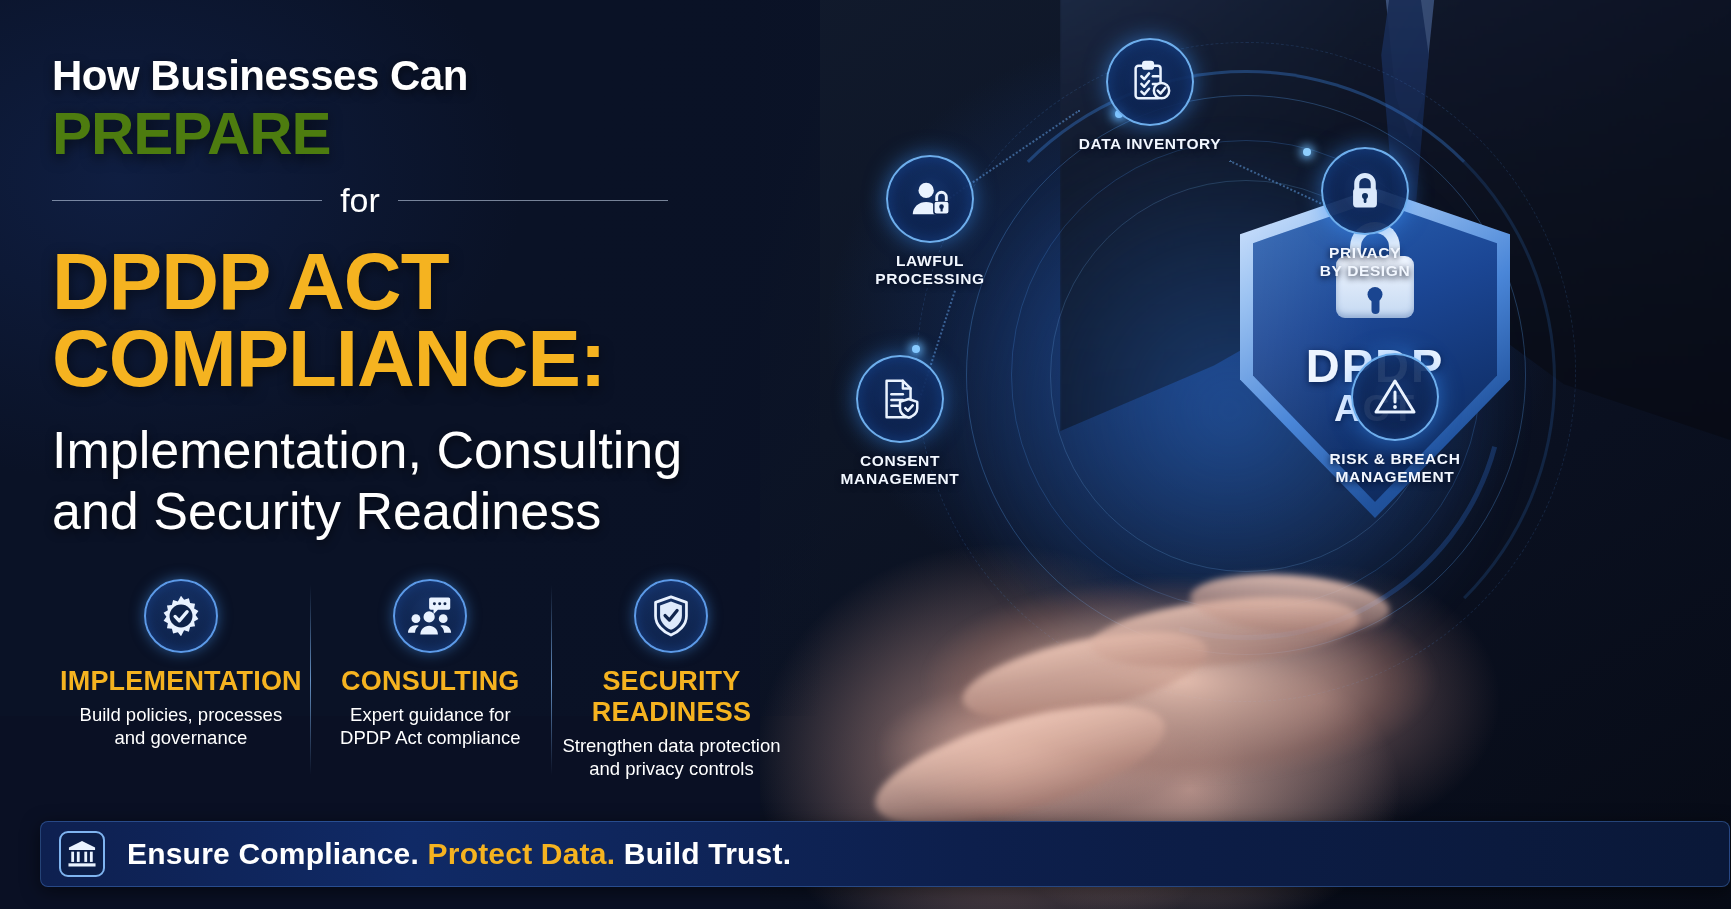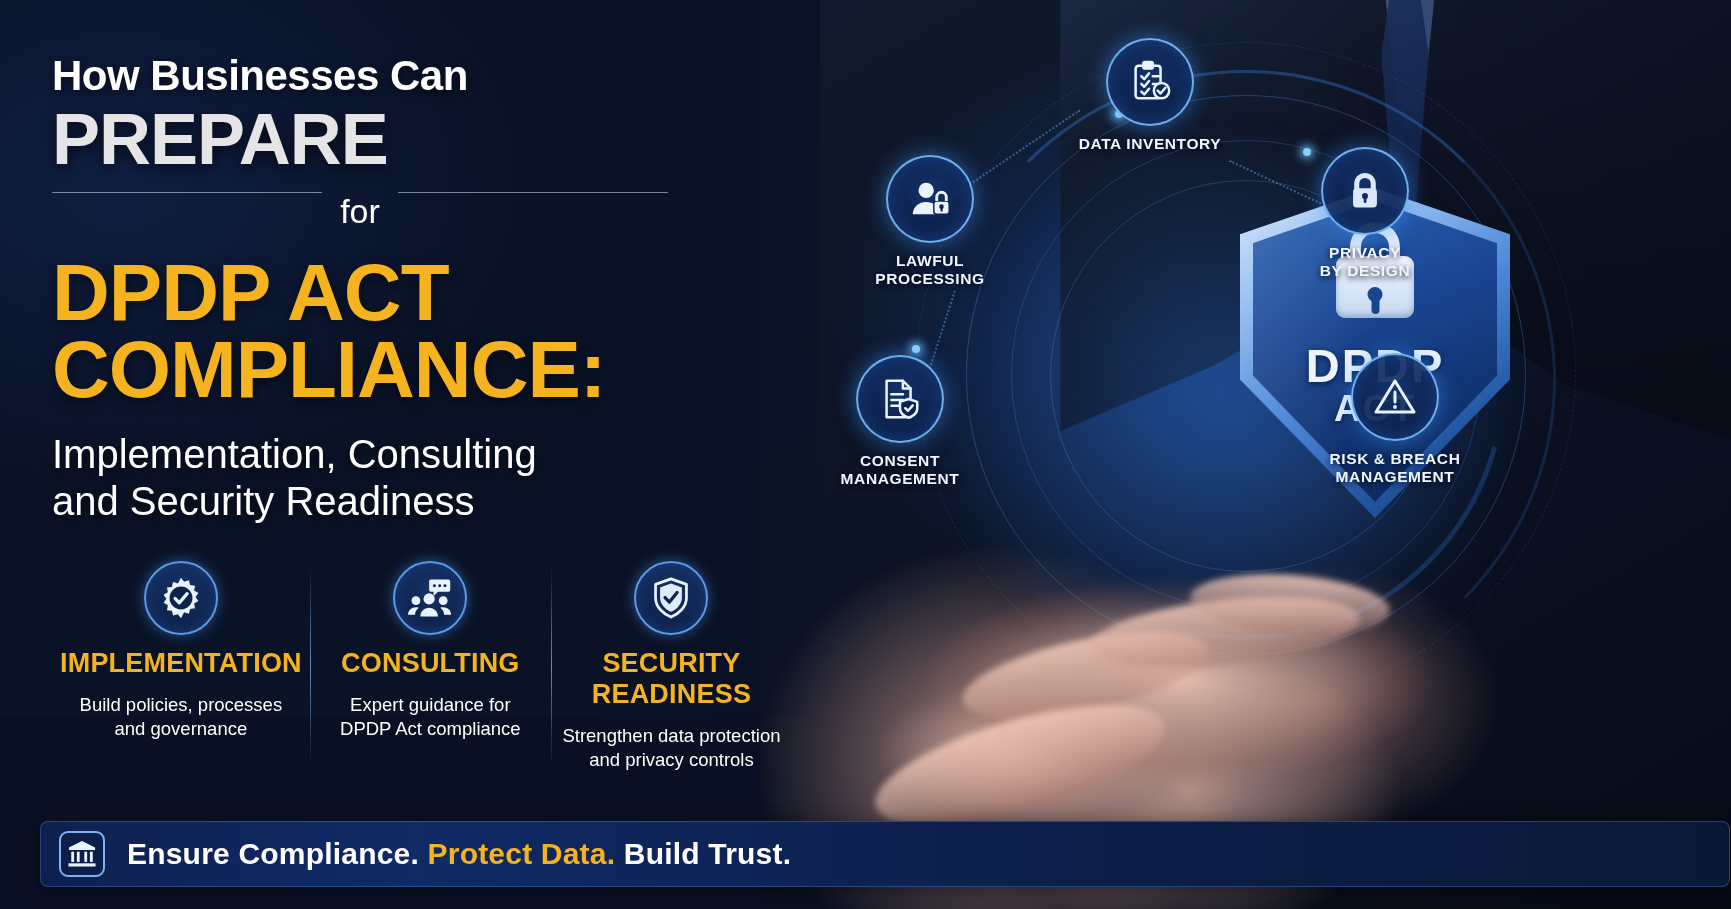--- a/index.html
+++ b/index.html
@@ -177,37 +177,37 @@
       radial-gradient(ellipse 560px 420px at 120px 180px, rgba(16,32,70,.85), rgba(8,14,34,0) 72%),
       linear-gradient(110deg,#0a1226 0%,#0a1226 58%,rgba(10,18,38,.92) 78%,rgba(10,18,38,.0) 100%);
   }
   .left-inner { position:relative; padding:52px 0 0 52px; }
 
   .kicker {
     font-size:42px; font-weight:bold; color:#ffffff; letter-spacing:-.5px;
     text-shadow:0 3px 10px rgba(0,0,0,.6);
   }
   .headline {
-    font-size:72px; line-height:.92; font-weight:bold; color:#e5e5e5;
+    font-size:60px; line-height:.92; font-weight:bold; color:#4d7c0f;
     letter-spacing:-1px; margin-top:6px;
     text-shadow:0 4px 14px rgba(0,0,0,.65);
   }
   .forrow {
-    display:flex; gap:18px; margin-top:20px; width:616px;
+    display:flex; align-items:center; gap:18px; margin-top:20px; width:616px;
   }
   .forrow .rule { flex:1; height:1px; background:rgba(210,224,245,.55); }
   .forrow .fortxt { font-size:34px; color:#ffffff; }
 
   .title-gold {
     margin-top:24px; font-size:80px; line-height:.96; font-weight:bold;
     color:#f5b320; letter-spacing:-1px;
     text-shadow:0 4px 14px rgba(0,0,0,.55);
   }
   .subtitle {
-    margin-top:22px; font-size:40px; line-height:1.18; color:#ffffff;
+    margin-top:22px; font-size:52px; line-height:1.18; color:#ffffff;
     text-shadow:0 3px 10px rgba(0,0,0,.6);
   }
 
   
   .features { display:flex; margin-top:36px; width:740px; }
   .feat { flex:1; text-align:center; position:relative; padding:0 8px; }
   .feat + .feat::before {
     content:""; position:absolute; left:0; top:6px; bottom:6px; width:1px;
     background:linear-gradient(180deg,rgba(120,175,240,0),rgba(130,185,245,.75),rgba(120,175,240,0));
   }
@@ -215,21 +215,21 @@
     width:74px; height:74px; border-radius:50%; margin:0 auto;
     border:2px solid #5c9ae8;
     background:radial-gradient(circle at 50% 35%, #163266, #0b1b3d);
     box-shadow:0 0 14px rgba(70,150,240,.5), inset 0 0 14px rgba(40,100,200,.45);
     display:flex; align-items:center; justify-content:center;
   }
   .feat .ftitle {
     margin-top:13px; font-size:27px; font-weight:bold; color:#f5b320; letter-spacing:.2px;
   }
   .feat .fdesc {
-    margin-top:14px; font-size:18.5px; line-height:1.28; color:#ffffff;
+    margin-top:6px; font-size:18.5px; line-height:1.28; color:#ffffff;
   }
 
   
   .footer {
     position:absolute; left:40px; bottom:22px; width:1690px; height:66px;
     border-radius:8px;
     background:linear-gradient(90deg,#0e2050 0%, #102a66 22%, #0d1f4c 55%, #0a1838 100%);
     border:1px solid rgba(90,150,235,.35);
     display:flex; align-items:center; gap:22px; padding-left:18px;
     z-index:8;

